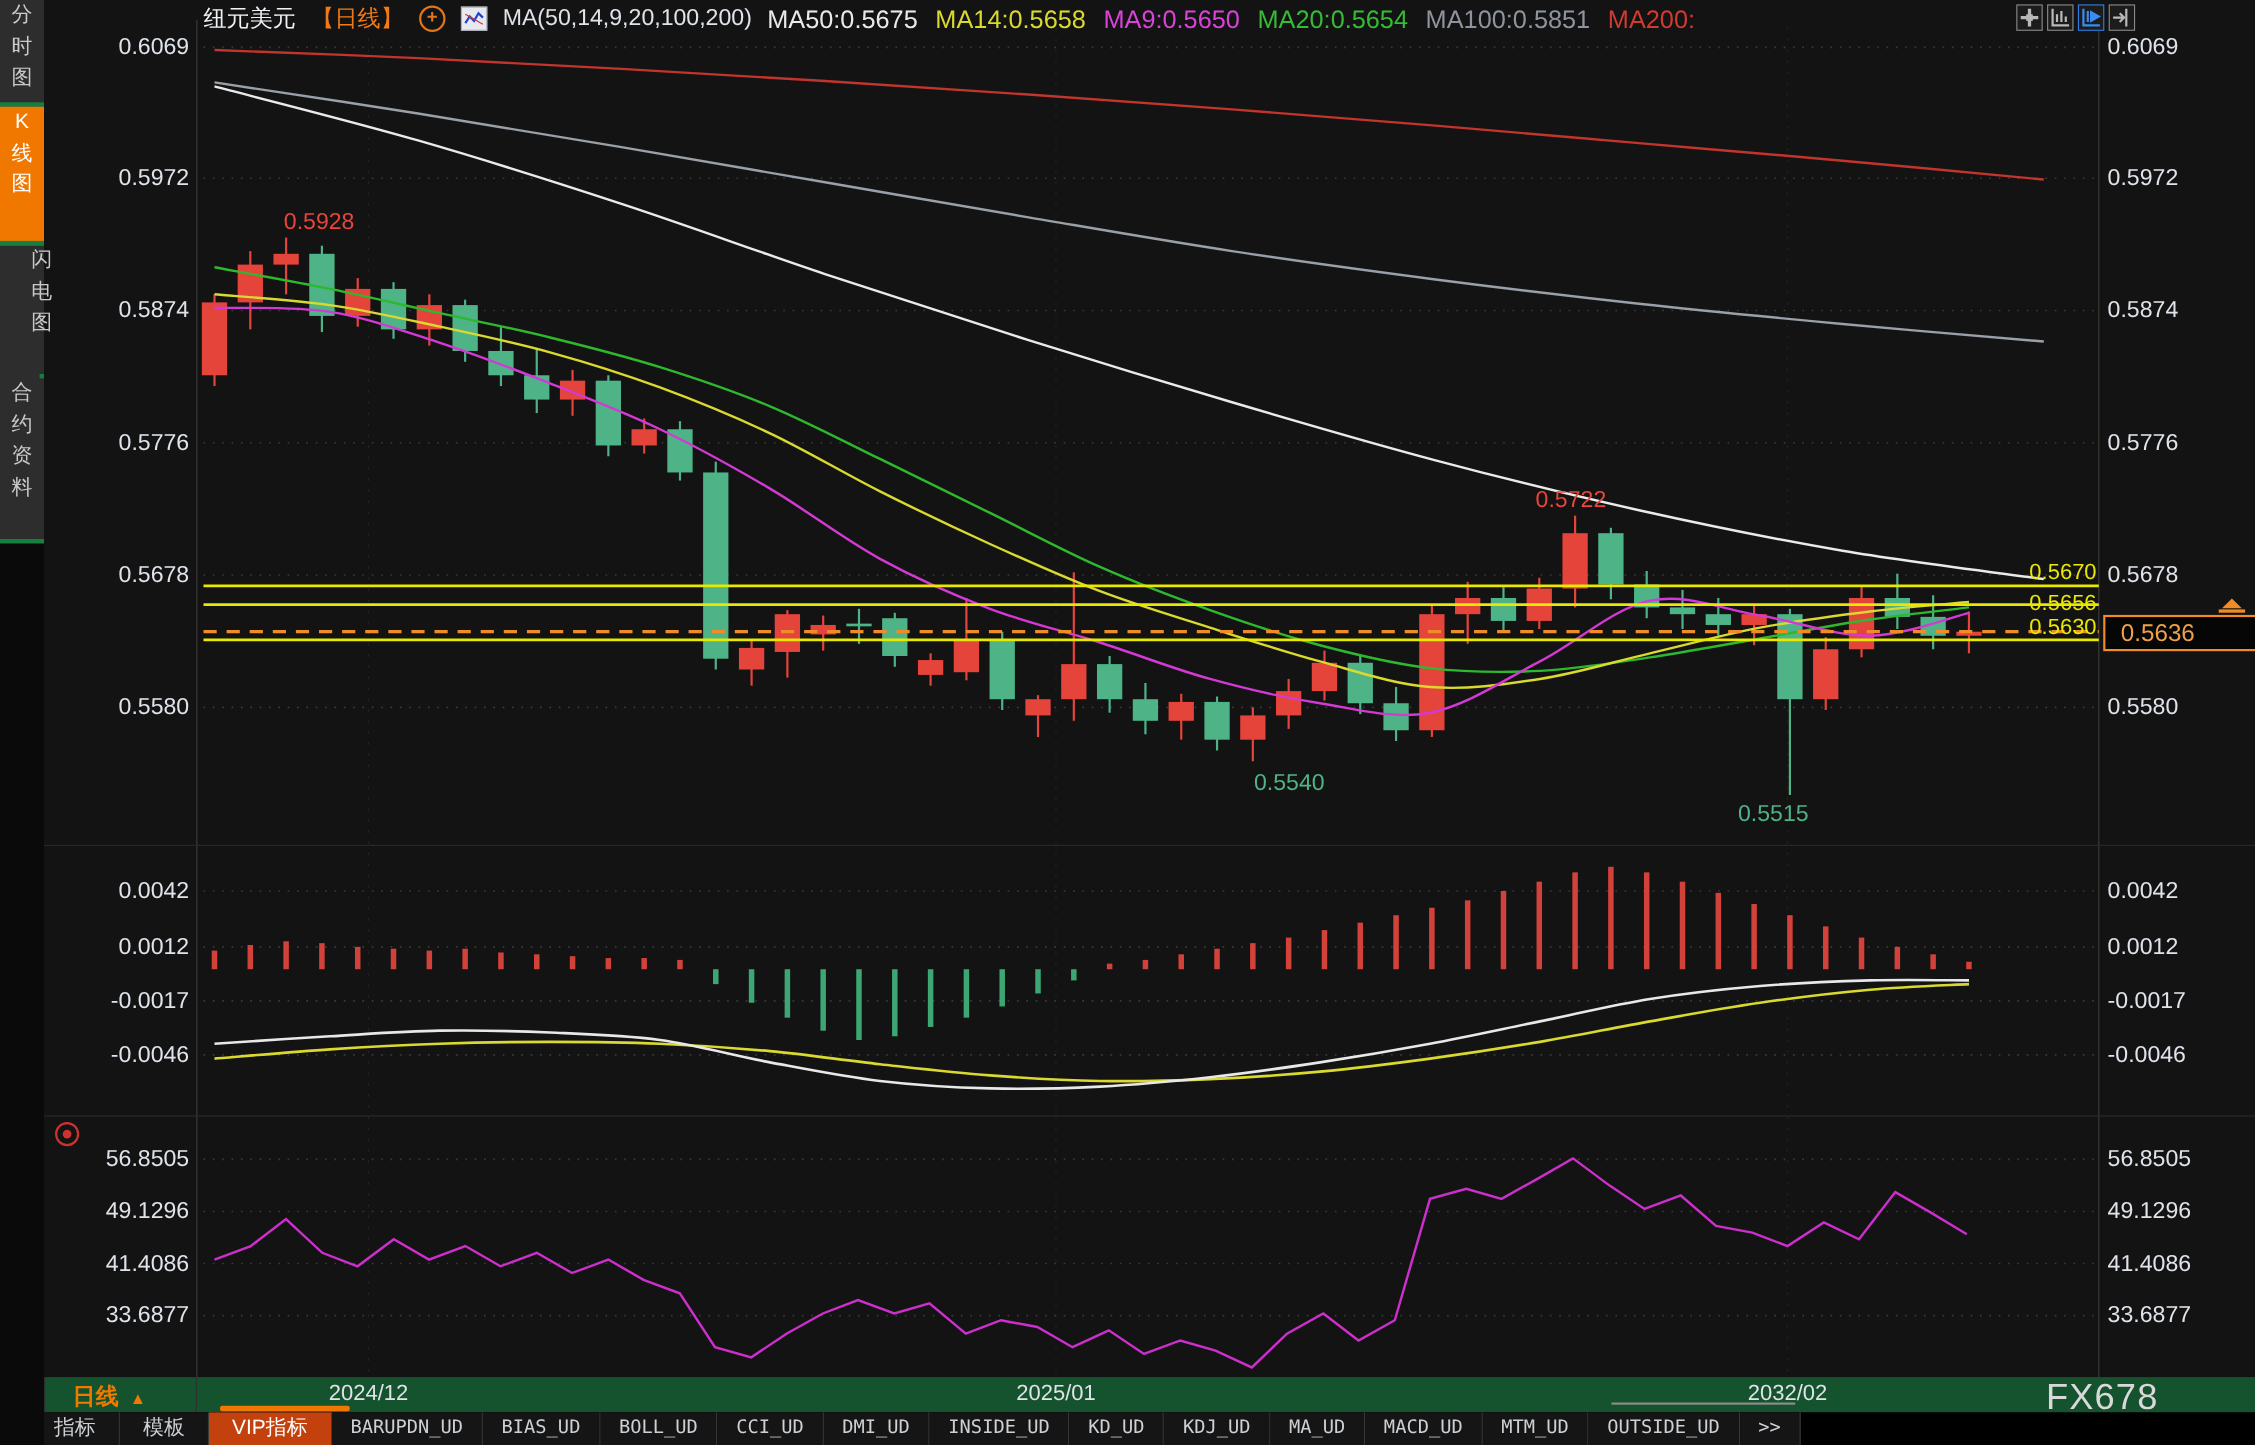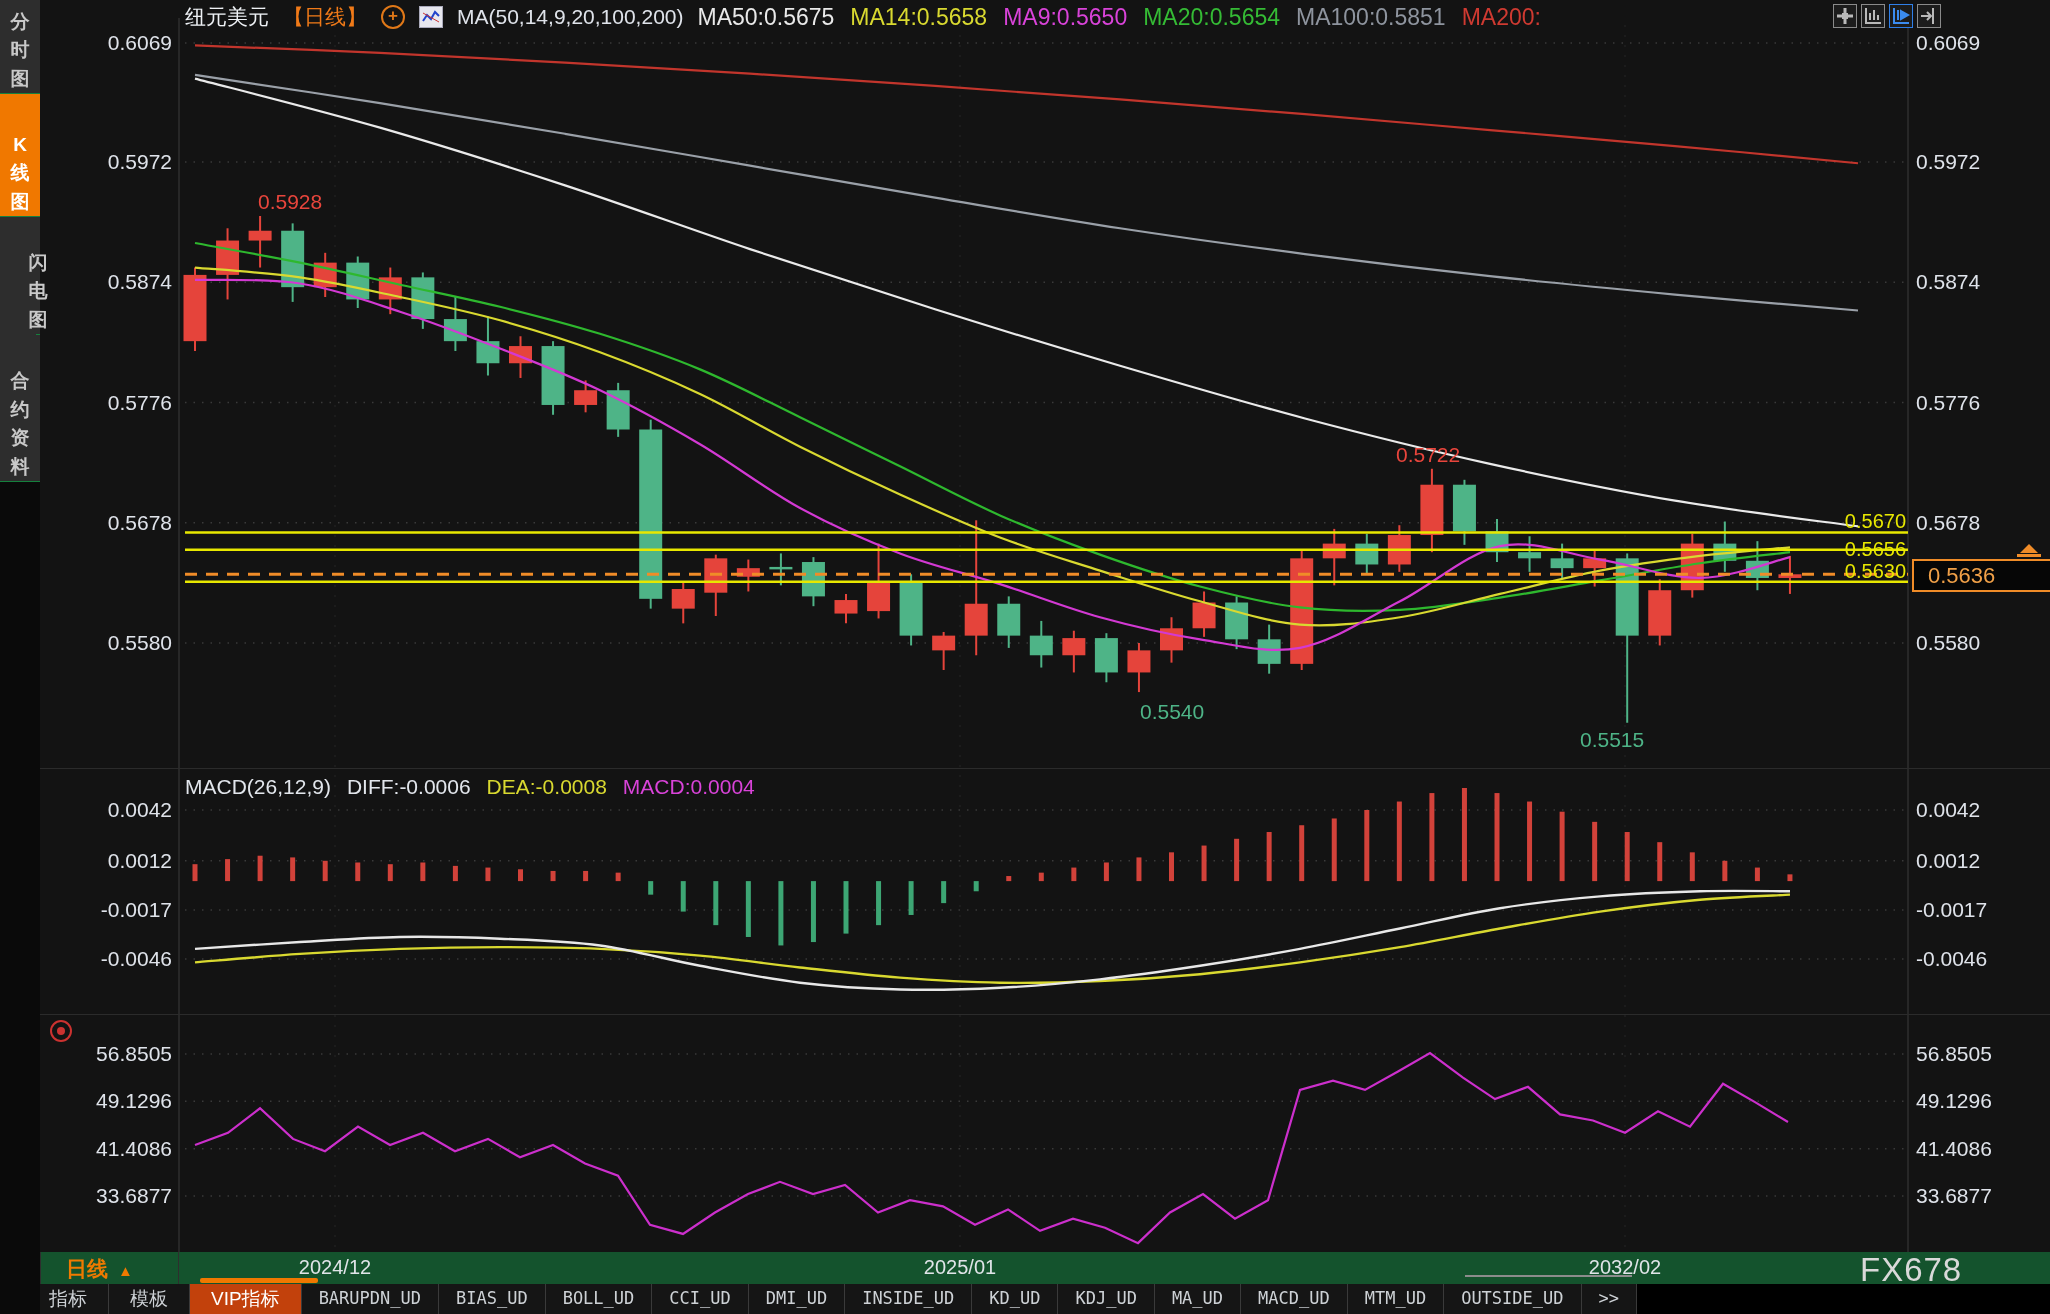--- a/index.html
+++ b/index.html
@@ -4,22 +4,22 @@
 <style>
   html,body{margin:0;padding:0;background:#000;}
   .app{position:relative;width:2050px;height:1314px;background:#131313;overflow:hidden;
        font-family:"Liberation Sans","DejaVu Sans",sans-serif;-webkit-font-smoothing:antialiased;}
   svg#chart{position:absolute;left:0;top:0;}
   .hud{position:absolute;left:0;top:0;width:2050px;height:1314px;pointer-events:none;}
   .hud *{pointer-events:auto;}
   
   .sidebar{position:absolute;left:0;top:0;width:40px;height:1314px;background:#0a0a0a;}
   .side-menu{background:#2d2d2d;}
-  .side-item{display:flex;align-items:flex-end;justify-content:center;border-bottom:1px solid #15803d;
-             color:#c9c9c9;font-size:19px;cursor:pointer;font-weight:bold;}
+  .side-item{display:flex;align-items:flex-start;justify-content:center;border-bottom:4px solid #15803d;
+             color:#c9c9c9;font-size:19px;cursor:pointer;}
   .side-item .vtxt{width:22px;text-align:center;word-break:break-all;line-height:1.5;}
   .side-item.active{background:#f07800;color:#fff;}
   
   .hdr{position:absolute;left:40px;top:0;height:34px;display:flex;align-items:center;gap:14px;
        padding-left:145px;font-size:21px;white-space:nowrap;}
   .sym{color:#eef1f5;}
   .period{color:#f07a18;}
   .plus-ic{width:20px;height:20px;border:2px solid #e07818;border-radius:50%;color:#e07818;
            font-size:17px;line-height:18px;text-align:center;font-weight:bold;}
   .mini-chart-ic{width:22px;height:20px;background:#e8e8ef;border:1px solid #aab;display:inline-block;}
@@ -356,28 +356,20 @@
         <div class="anno" style="left: 258px; top: 190px; color: rgb(232, 69, 60);">0.5928</div>
         <div class="anno" style="left: 1396px; top: 443px; color: rgb(232, 69, 60);">0.5722</div>
         <div class="anno" style="left: 1140px; top: 700px; color: rgb(78, 180, 135);">0.5540</div>
         <div class="anno" style="left: 1580px; top: 728px; color: rgb(78, 180, 135);">0.5515</div>
       </div>
 
     <div class="pricebox">0.5636</div>
     <div class="price-arrow"></div>
     <div class="price-arrow-base"></div>
 
-    <div class="panel-title" style="top:775px">
-      <span style="color:#e2e6ec">MACD(26,12,9)</span>
-      <span id="macd-readouts" style="display:flex;gap:16px">
-          <span style="color: rgb(226, 230, 236);">DIFF:-0.0006</span>
-          <span style="color: rgb(217, 217, 48);">DEA:-0.0008</span>
-          <span style="color: rgb(217, 67, 217);">MACD:0.0004</span>
-        </span>
-    </div>
 
     <div class="target-ic"></div>
 
     <div class="xrow">
       <div class="vline" style="left:0"></div>
       <div class="vline" style="left:138px"></div>
       <div class="period-cell">
         <span>日线</span><span class="tri">▲</span>
       </div>
       <div id="dates">

